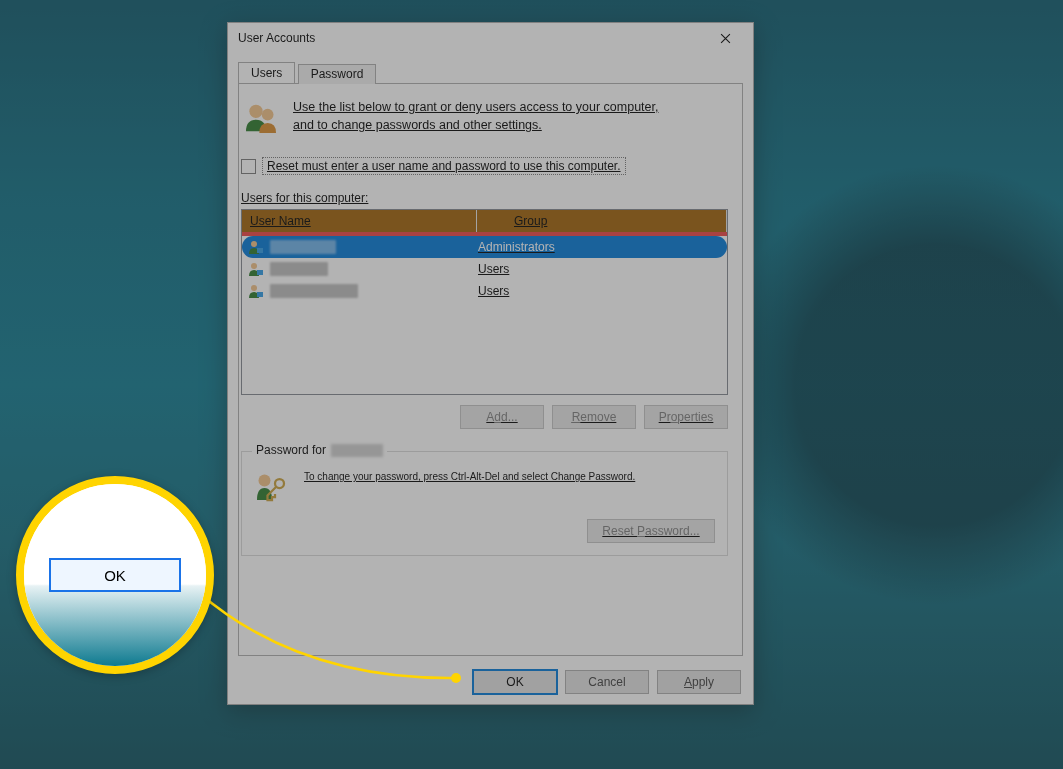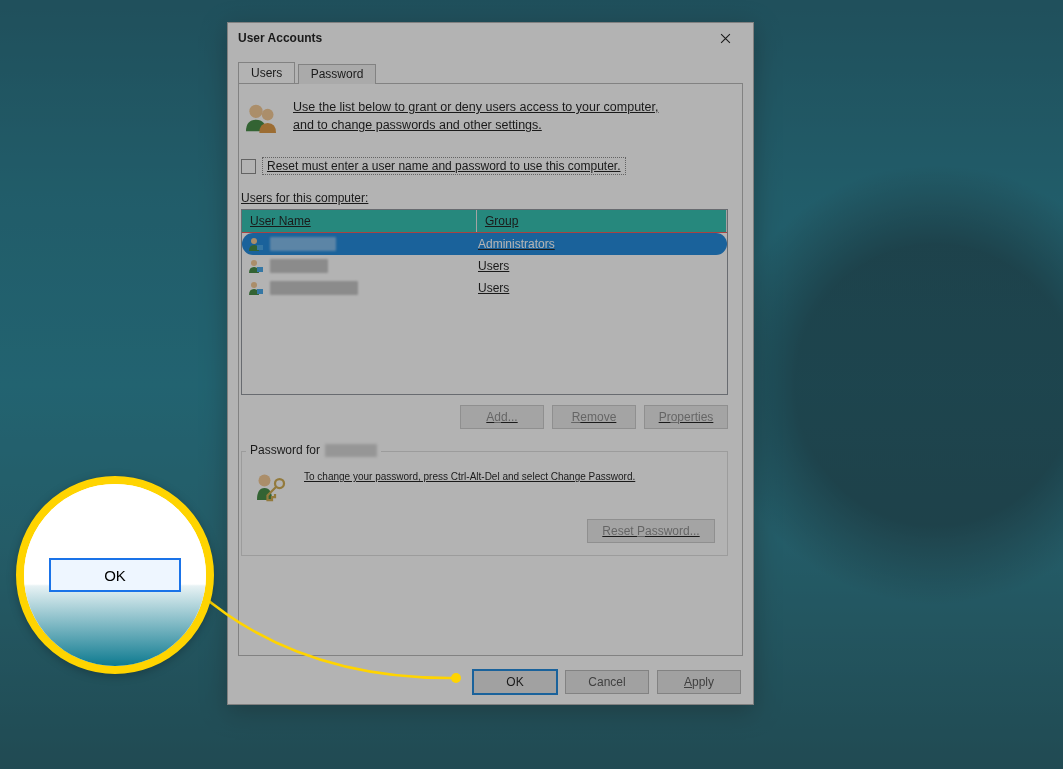--- a/index.html
+++ b/index.html
@@ -4,21 +4,21 @@
 <style>
   html,body{margin:0;padding:0;width:1063px;height:769px;overflow:hidden;font-family:"Segoe UI",Tahoma,sans-serif;font-size:12px;color:#000;}
   .desktop{position:relative;width:1063px;height:769px;
     background:
       radial-gradient(circle at 88% 50%, rgba(0,30,40,.55) 0 140px, rgba(0,0,0,0) 220px),
       linear-gradient(180deg,#0a5a6e 0%,#0d6f84 25%,#0e7a90 50%,#116f82 70%,#0c515f 100%);}
   .scrim{position:absolute;inset:0;background:rgba(64,64,64,.40);pointer-events:none;z-index:3;}
 
   
   .dialog{position:absolute;left:227px;top:22px;width:525px;height:681px;background:#fff;border:1px solid #aaa;box-shadow:0 6px 24px rgba(0,0,0,.35);z-index:2;}
-  .titlebar{height:30px;display:flex;align-items:center;justify-content:space-between;padding:0 6px 0 10px;font-weight:bold;}
+  .titlebar{height:30px;display:flex;align-items:center;justify-content:space-between;padding:0 6px 0 10px;}
   .ttl{font-size:12px;}
   .closebtn{width:44px;height:28px;display:flex;align-items:center;justify-content:center;background:transparent;border:none;}
   .closebtn svg{width:11px;height:11px;}
 
   .tabs{position:relative;margin:8px 10px 0 10px;height:22px;border-bottom:1px solid #adadad;}
   .tab{position:relative;display:inline-block;padding:3px 12px;border:1px solid #adadad;border-bottom:none;background:#fff;margin-right:-1px;top:1px;}
   .tab.inactive{background:#f0f0f0;top:2px;padding-top:2px;}
 
   .panel{border:1px solid #adadad;border-top:none;margin:0 10px 0 10px;padding:14px 14px 14px 2px;height:572px;box-sizing:border-box;position:relative;text-decoration:underline;}
 
@@ -27,40 +27,40 @@
 
   .chkrow{display:flex;align-items:center;gap:6px;margin:4px 0 16px 0;}
   .chkbox{width:13px;height:13px;border:1px solid #7a7a7a;background:#fff;}
   .chklabel{border:1px dotted #7a7a7a;padding:1px 4px;}
   .chklabel .ul{text-decoration:underline;}
 
   .listlabel{margin:4px 0;}
   .listlabel .ul{text-decoration:underline;}
 
   .table{border:1px solid #828790;height:186px;box-sizing:border-box;}
-  .thead{display:flex;background:#14b8a6;border-bottom:1px solid #ef4444;}
+  .thead{display:flex;background:#a16207;border-bottom:4px solid #ef4444;gap:29px;}
   .th{padding:4px 8px;border-right:1px solid #e4e4e4;font-size:12px;font-weight:400;}
   .th.c1{flex:0 0 218px;}
   .th.c2{flex:1 1 auto;}
   .trow{display:flex;height:22px;align-items:center;border-radius:11px;}
   .trow.sel{background:#0078d7;color:#fff;}
   .td{padding:2px 6px;display:flex;align-items:center;gap:6px;}
   .td.c1{flex:0 0 218px;}
   .td.c2{flex:1 1 auto;}
   .blur{display:inline-block;height:14px;background:#bcbcbc;filter:blur(1.2px);border-radius:1px;}
   .blur.sel{background:#6fb2ea;}
   .usericon{width:16px;height:16px;}
 
   .btnrow{display:flex;gap:8px;justify-content:flex-end;margin-top:10px;}
   .btn{min-width:84px;height:24px;padding:0 10px;background:#e1e1e1;border:1px solid #adadad;color:#404040;font-family:inherit;font-size:12px;}
   .btn.disabled{color:#7e7e7e;background:#e6e6e6;border-color:#c3c3c3;}
   .btn .ul{text-decoration:underline;}
 
   .group{position:relative;border:1px solid #d9d9d9;margin-top:22px;padding:18px 12px 12px 12px;}
-  .group .legend{position:absolute;top:-9px;left:4px;background:#fff;padding:0 4px;font-size:12px;}
+  .group .legend{position:absolute;top:-9px;left:10px;background:#fff;padding:0 4px;font-size:12px;}
   .legend .blurS{display:inline-block;width:52px;height:13px;background:#cfcfcf;filter:blur(1.5px);vertical-align:middle;margin-left:2px;}
   .pw{display:flex;gap:14px;align-items:flex-start;}
   .pw .txt{font-size:10px;line-height:1.45;max-width:360px;}
   .resetrow{display:flex;justify-content:flex-end;margin-top:10px;}
 
   .dlgfooter{position:absolute;right:12px;bottom:10px;display:flex;gap:8px;}
   .okbtn{min-width:84px;height:24px;background:#e1e1e1;border:1px solid #0078d7;outline:1px solid #0078d7;font-family:inherit;font-size:12px;}
 
   
   .callout{position:absolute;left:16px;top:476px;width:182px;height:182px;border-radius:50%;

